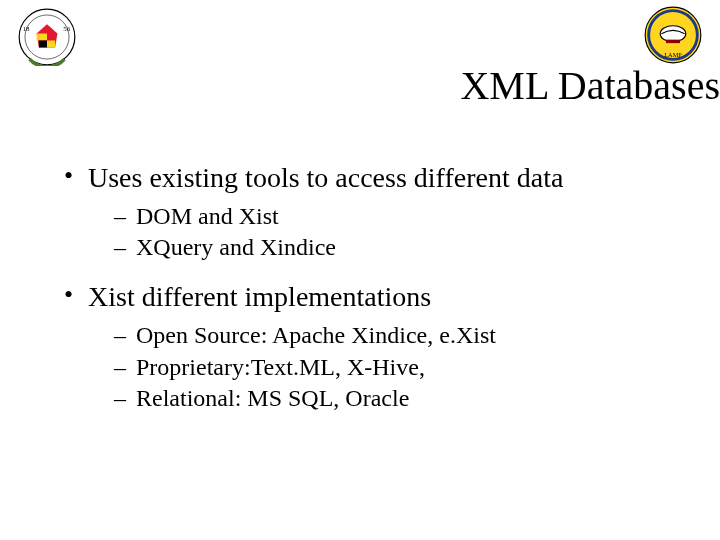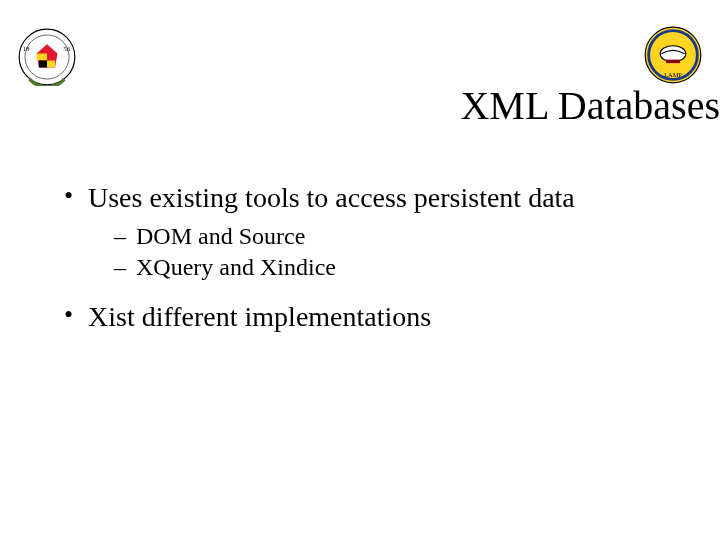--- a/index.html
+++ b/index.html
@@ -10,21 +10,20 @@
     background: #ffffff;
     font-family: "Times New Roman", Times, serif;
     color: #000000;
     overflow: hidden;
   }
   .slide {
     position: relative;
     width: 720px;
     height: 427px;
     box-sizing: border-box;
-    margin-top: 20px;
   }
   .logo-left {
     position: absolute;
     top: 8px;
     left: 18px;
     width: 58px;
     height: 58px;
   }
   .logo-right {
     position: absolute;
@@ -115,25 +114,30 @@
       <rect x="38" y="58" width="24" height="6" fill="#8b0000"></rect>
       <text x="50" y="88" font-size="11" fill="#000" text-anchor="middle" font-family="serif">LAMP</text>
     </svg>
   </div>
 
   <div class="title">XML Databases</div>
 
   <div class="body">
     <ul class="level1">
       <li>
-        <span>Uses existing tools to access persistent data</span>
+        <span>Uses existing tools to access different data</span>
         <ul class="level2">
-          <li>DOM and Source</li>
+          <li>DOM and Xist</li>
           <li>XQuery and Xindice</li>
         </ul>
       </li>
       <li>
         <span>Xist different implementations</span>
+        <ul class="level2">
+          <li>Open Source: Apache Xindice, e.Xist</li>
+          <li>Proprietary:Text.ML, X-Hive,</li>
+          <li>Relational: MS SQL, Oracle</li>
+        </ul>
       </li>
     </ul>
   </div>
 
 </div>
 
 </body></html>

